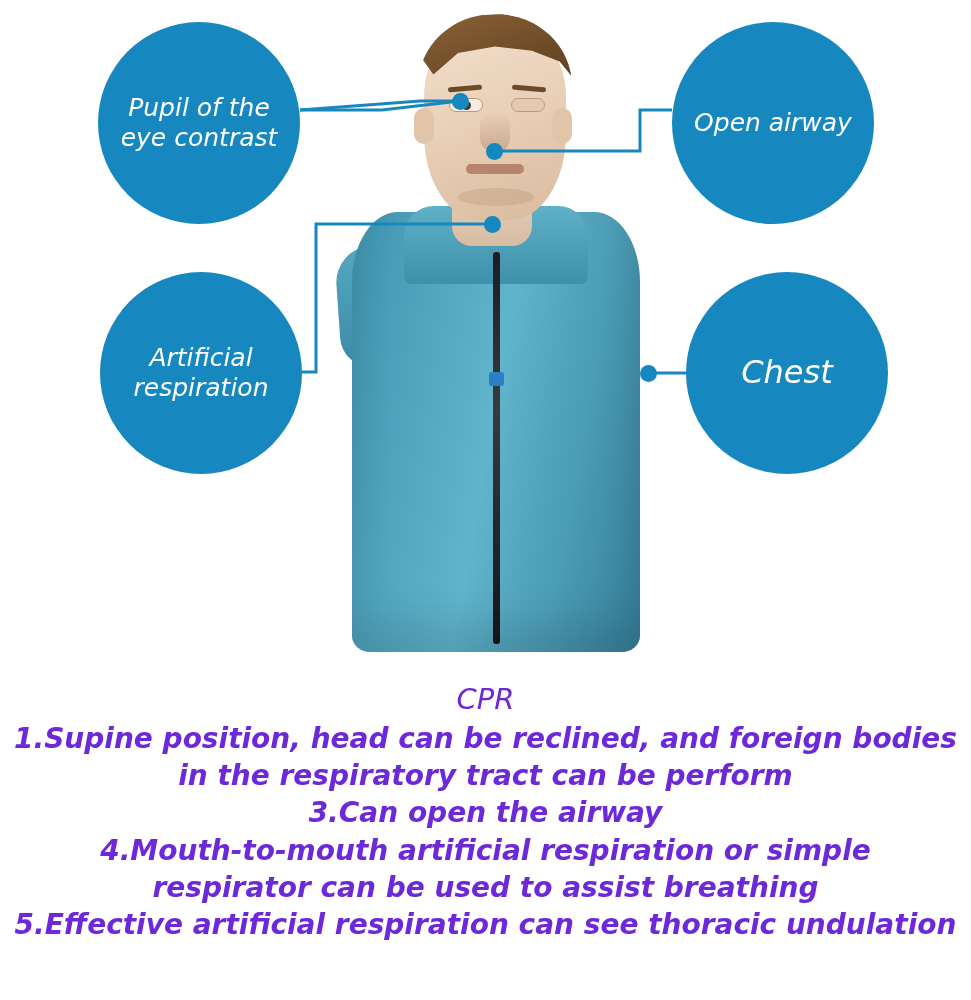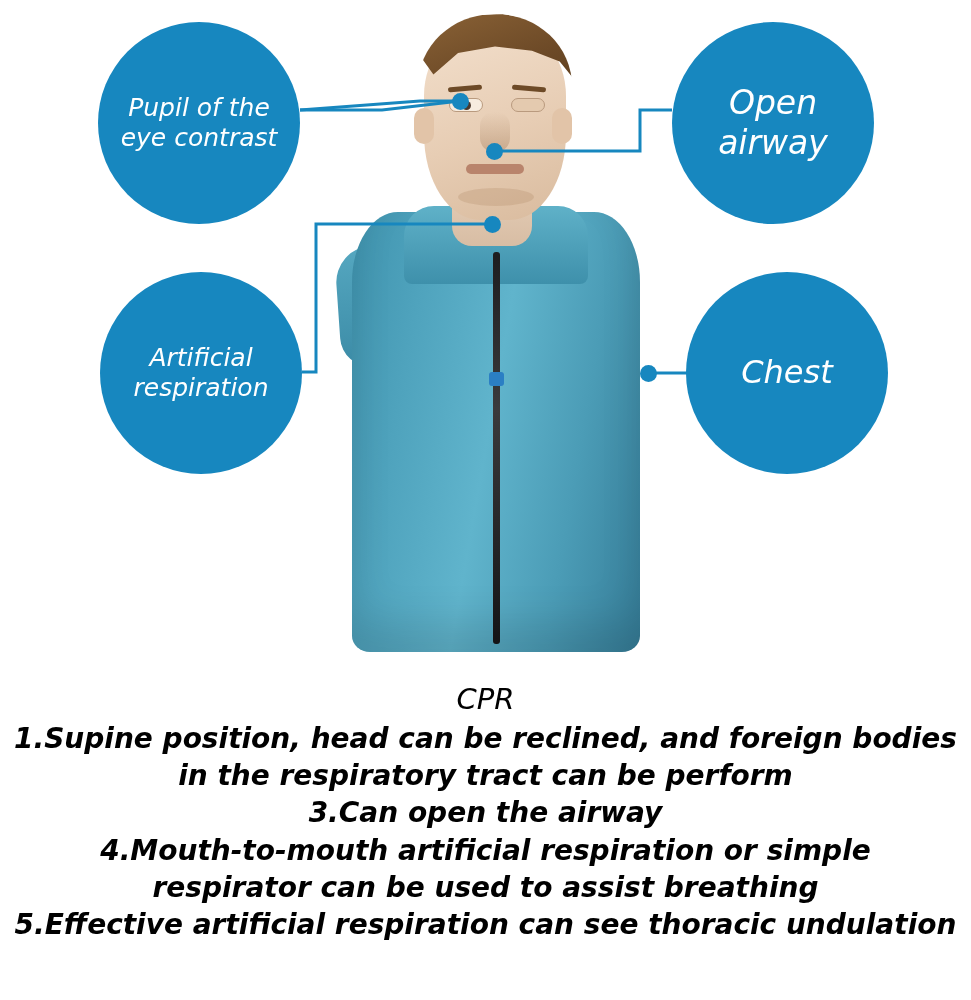--- a/index.html
+++ b/index.html
@@ -184,21 +184,21 @@
     text-align: center;
     font-family: "DejaVu Sans", sans-serif;
     font-style: italic;
     line-height: 1.22;
     padding: 6px;
     box-sizing: border-box;
   }
   .bubble span { display: block; width: 100%; }
 
   #bubble-pupil   { left: 98px;  top: 22px;  width: 202px; height: 202px; font-size: 25px; }
-  #bubble-airway  { left: 672px; top: 22px;  width: 202px; height: 202px; font-size: 33px; }
+  #bubble-airway  { left: 672px; top: 22px;  width: 202px; height: 202px; font-size: 25px; }
   #bubble-artificial { left: 100px; top: 272px; width: 202px; height: 202px; font-size: 25px; }
   #bubble-chest   { left: 686px; top: 272px; width: 202px; height: 202px; font-size: 32px; }
 
   
   .svg-layer {
     position: absolute;
     left: 0; top: 0;
     width: 971px; height: 672px;
     pointer-events: none;
   }
@@ -213,21 +213,21 @@
   #dot-neck  { left: 484px; top: 216px; }
   #dot-chest { left: 640px; top: 365px; }
 
   
   #caption {
     position: absolute;
     left: 0;
     top: 668px;
     width: 971px;
     height: 332px;
-    color: #000000;
+    color: #6d28d9;
     font-family: "DejaVu Sans", sans-serif;
     font-style: italic;
     font-weight: bold;
     text-align: center;
   }
   #caption-title {
     font-size: 29px;
     margin: 14px 0 4px 0;
     font-weight: normal;
   }

